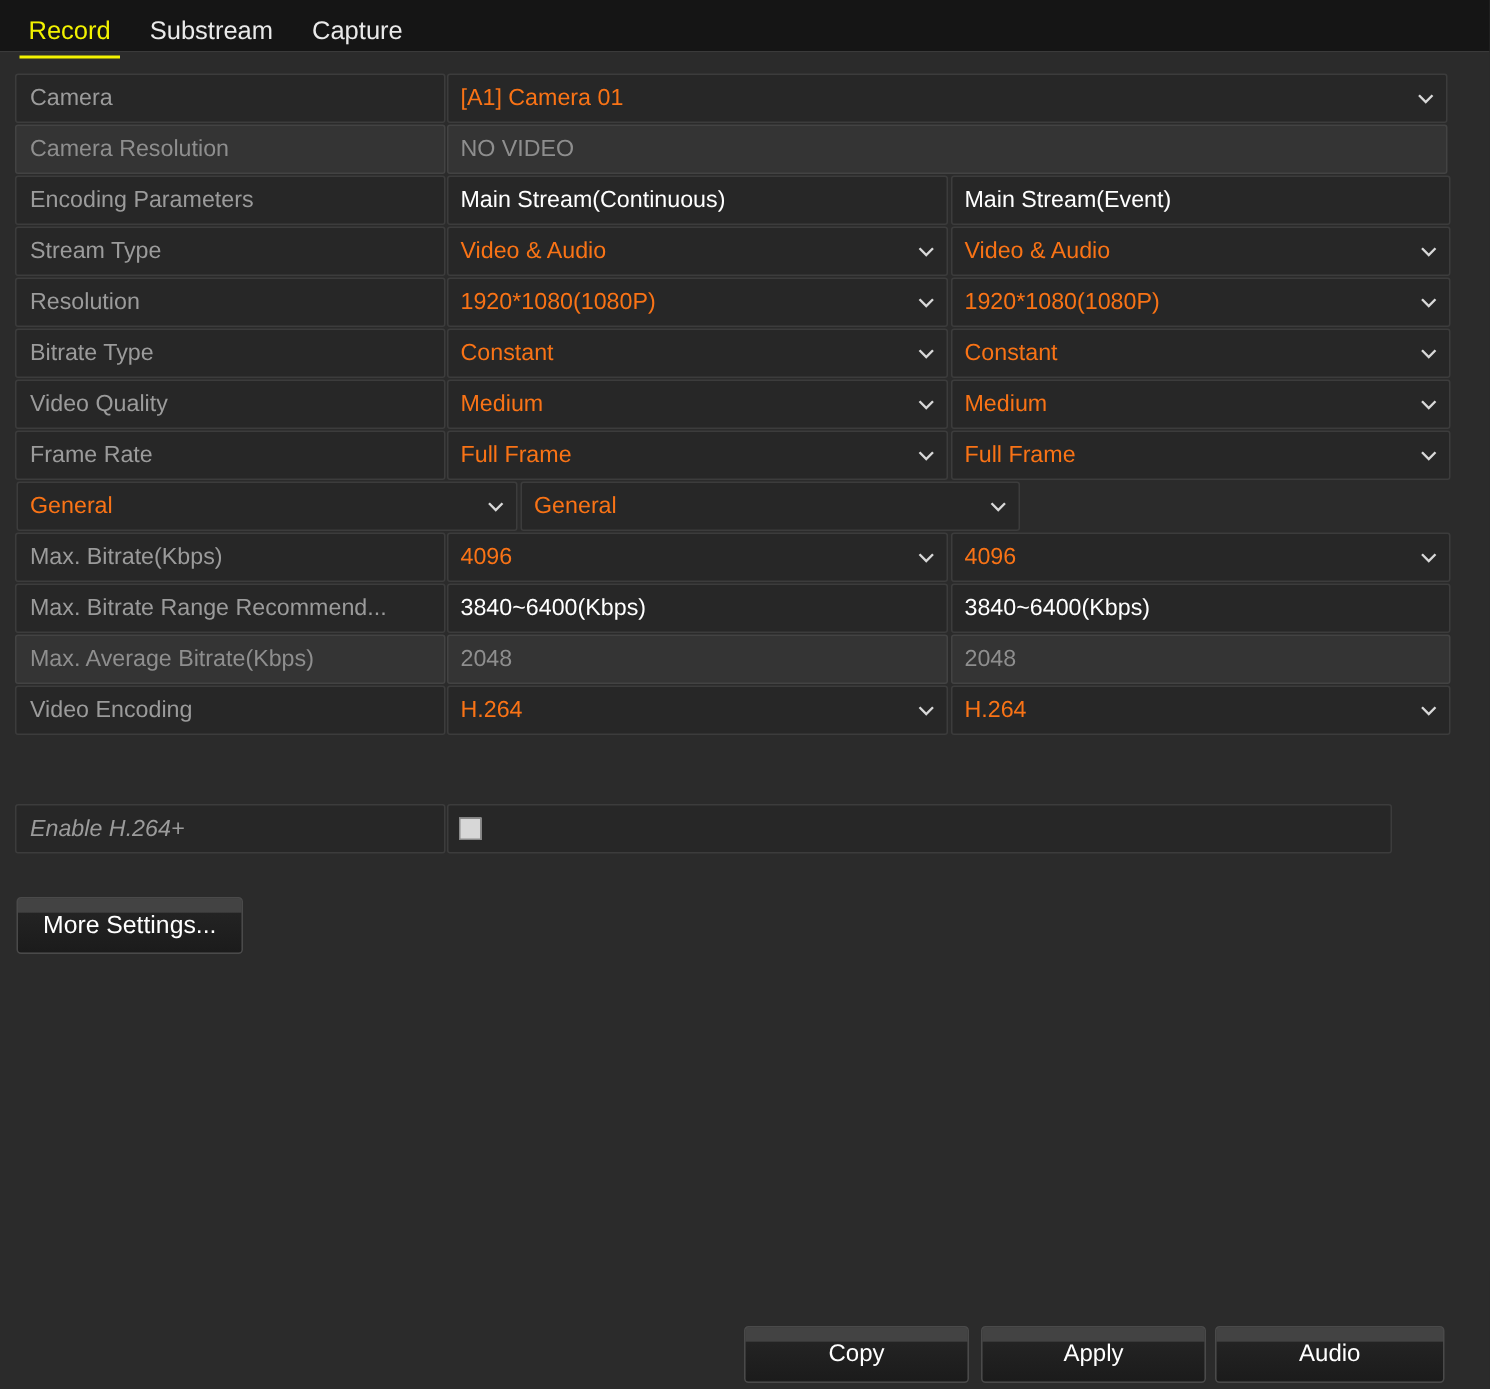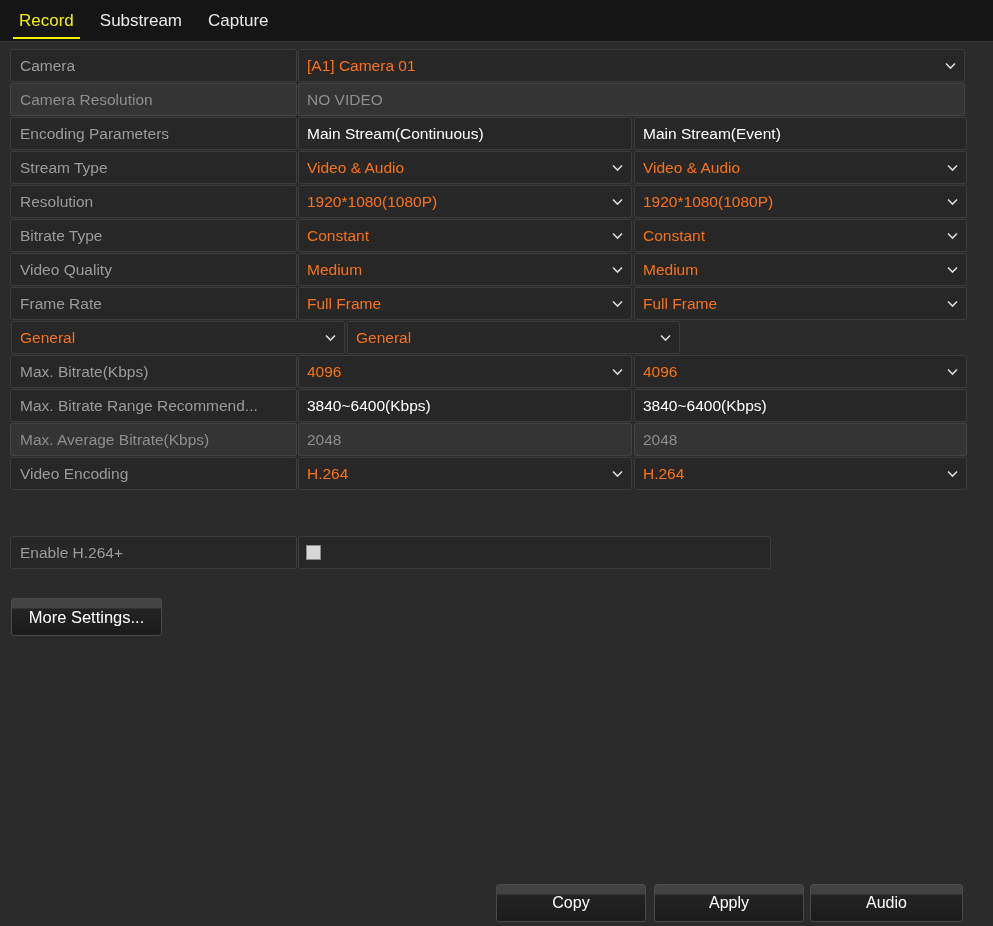--- a/index.html
+++ b/index.html
@@ -13,21 +13,21 @@
     font-family: "Liberation Sans", sans-serif;
     color: #e8e8e8;
     overflow: hidden;
     position: relative;
   }
 
   
   .tabbar {
     position: absolute;
     left: 0; top: 0;
-    width: 993px; height: 42px;
+    width: 993px; height: 35px;
     background: #151515;
     border-bottom: 1px solid #3a3a3a;
     display: flex;
     align-items: flex-start;
     padding-left: 6px;
     box-sizing: border-box;
   }
   .tab {
     position: relative;
     font-size: 17px;
@@ -120,23 +120,24 @@
     width: 11px;
     height: 8px;
     pointer-events: none;
   }
   .chev svg { display: block; }
 
   
   .h264row {
     position: absolute;
     left: 10px; top: 536px;
-    width: 761px;
+    width: 918px;
     display: flex;
     height: 33px;
+    font-style: italic;
   }
   .h264row .cell.label { width: 287px; min-width: 287px; }
   .h264row .cell.value { flex: 1; margin-left: 1px; padding-left: 7px; }
   .checkbox {
     width: 15px; height: 15px;
     background: #d7d7d7;
     border: 1px solid #8a8a8a;
     box-sizing: border-box;
     cursor: pointer;
   }

